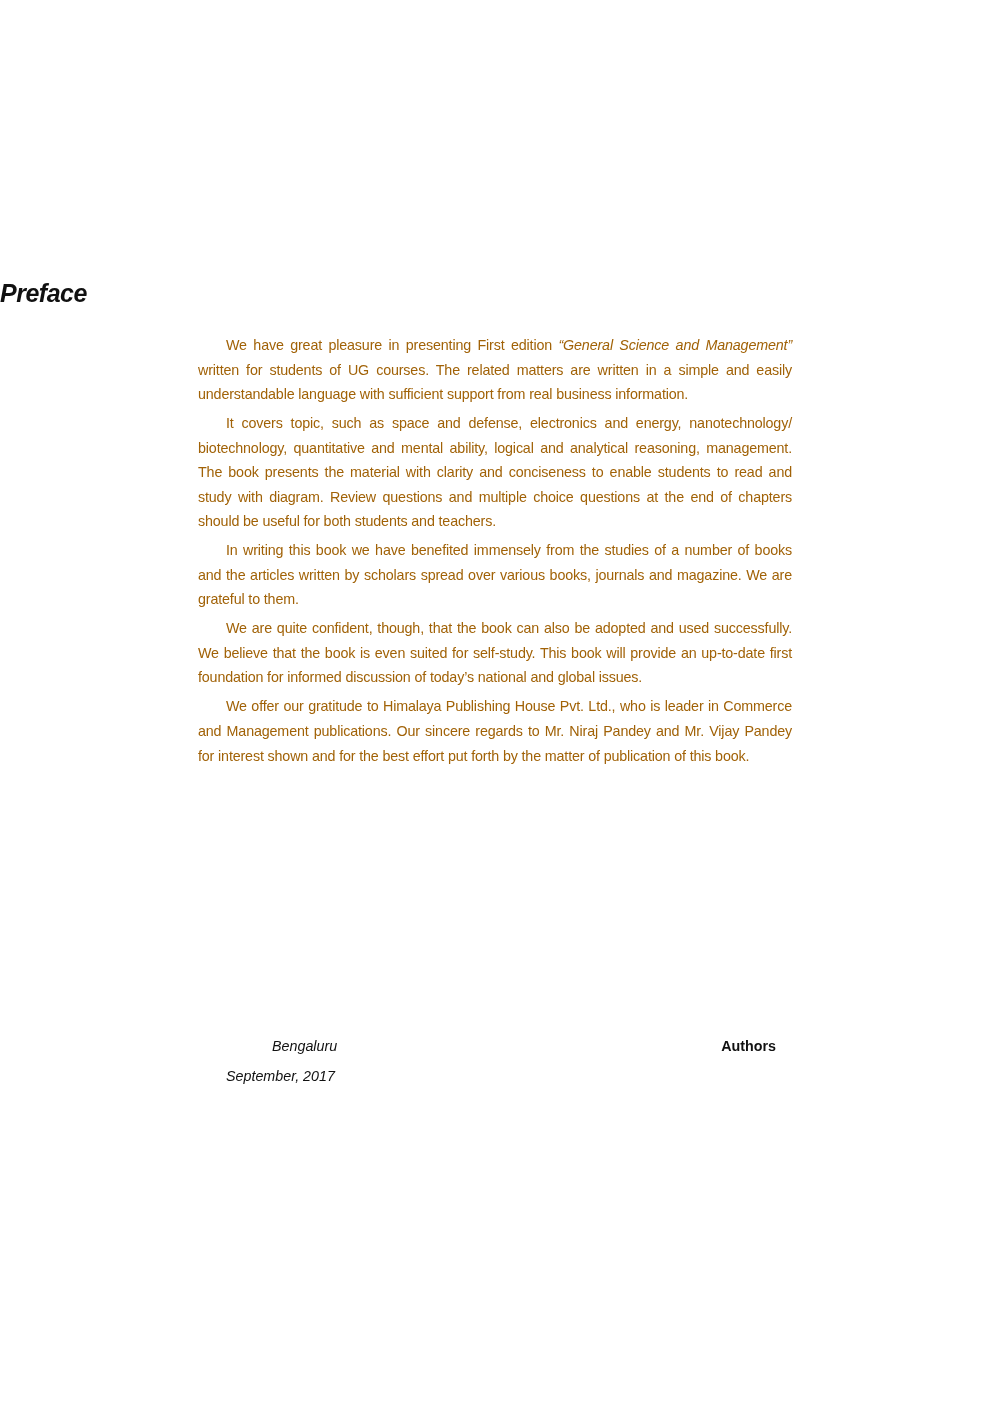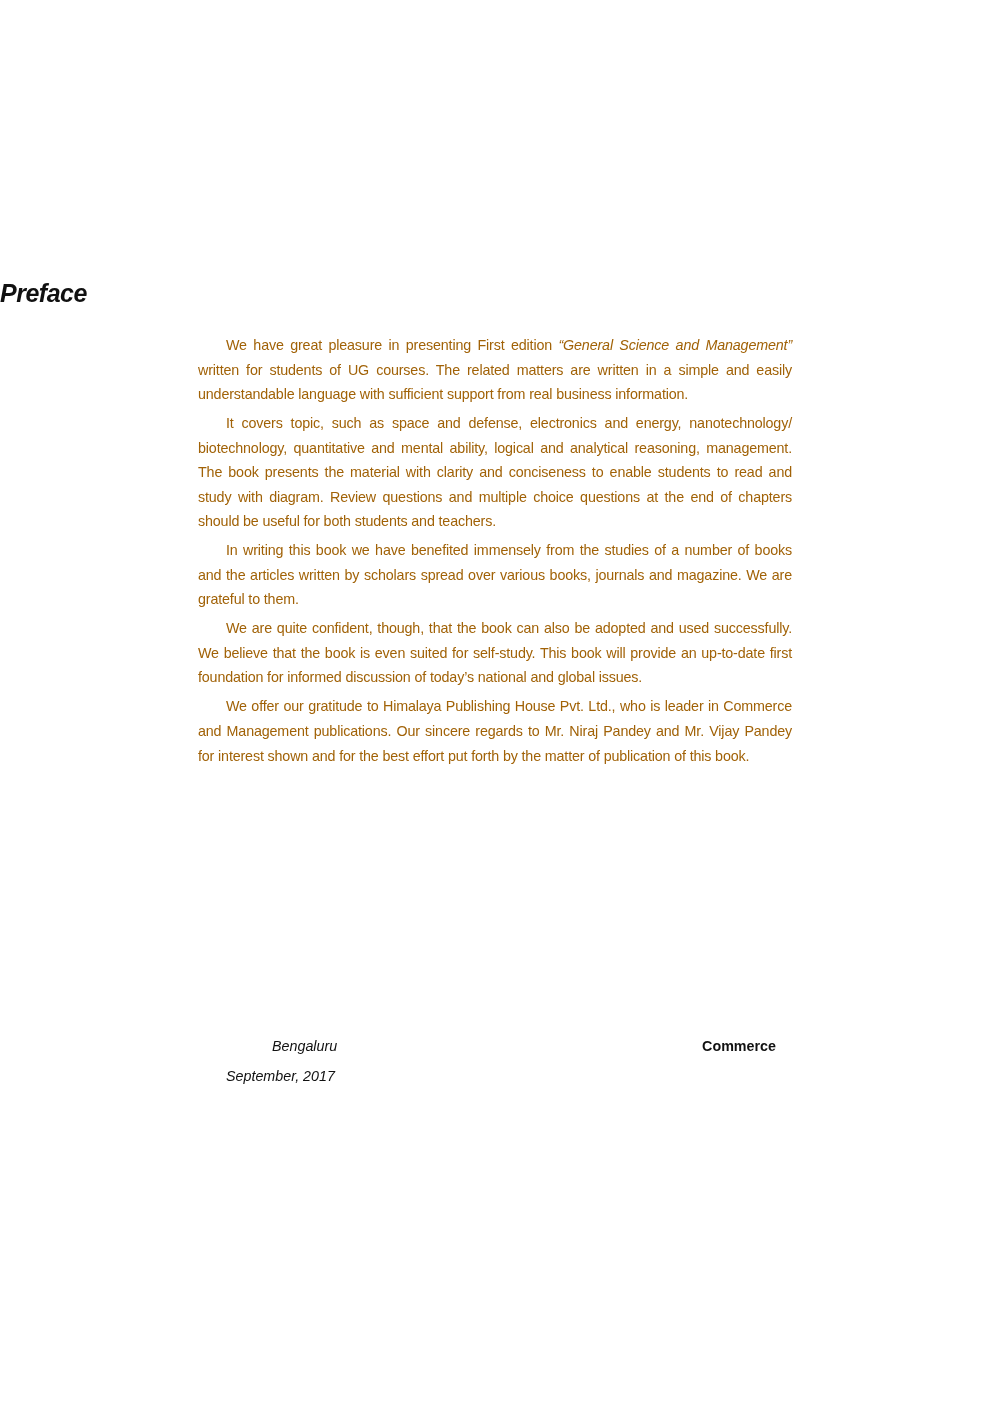--- a/index.html
+++ b/index.html
@@ -89,16 +89,16 @@
     <p class="para p1"><span>We have great pleasure in presenting First edition </span><em>“General Science and Management”</em><span> written for students of UG courses. The related matters are written in a simple and easily understandable language with sufficient support from real business information.</span></p>
     <p class="para p2">It covers topic, such as space and defense, electronics and energy, nanotechnology/ biotechnology, quantitative and mental ability, logical and analytical reasoning, management. The book presents the material with clarity and conciseness to enable students to read and study with diagram. Review questions and multiple choice questions at the end of chapters should be useful for both students and teachers.</p>
     <p class="para p3">In writing this book we have benefited immensely from the studies of a number of books and the articles written by scholars spread over various books, journals and magazine. We are grateful to them.</p>
     <p class="para p5">We are quite confident, though, that the book can also be adopted and used successfully. We believe that the book is even suited for self-study. This book will provide an up-to-date first foundation for informed discussion of today’s national and global issues.</p>
     <p class="para p6">We offer our gratitude to Himalaya Publishing House Pvt. Ltd., who is leader in Commerce and Management publications. Our sincere regards to Mr. Niraj Pandey and Mr. Vijay Pandey for interest shown and for the best effort put forth by the matter of publication of this book.</p>
   </div>
 
   <div class="signoff">
     <span class="place">Bengaluru</span>
     <span class="date">September, 2017</span>
-    <span class="authors">Commerce</span>
+    <span class="authors">Authors</span>
   </div>
 
 </div>
 
 </body></html>

